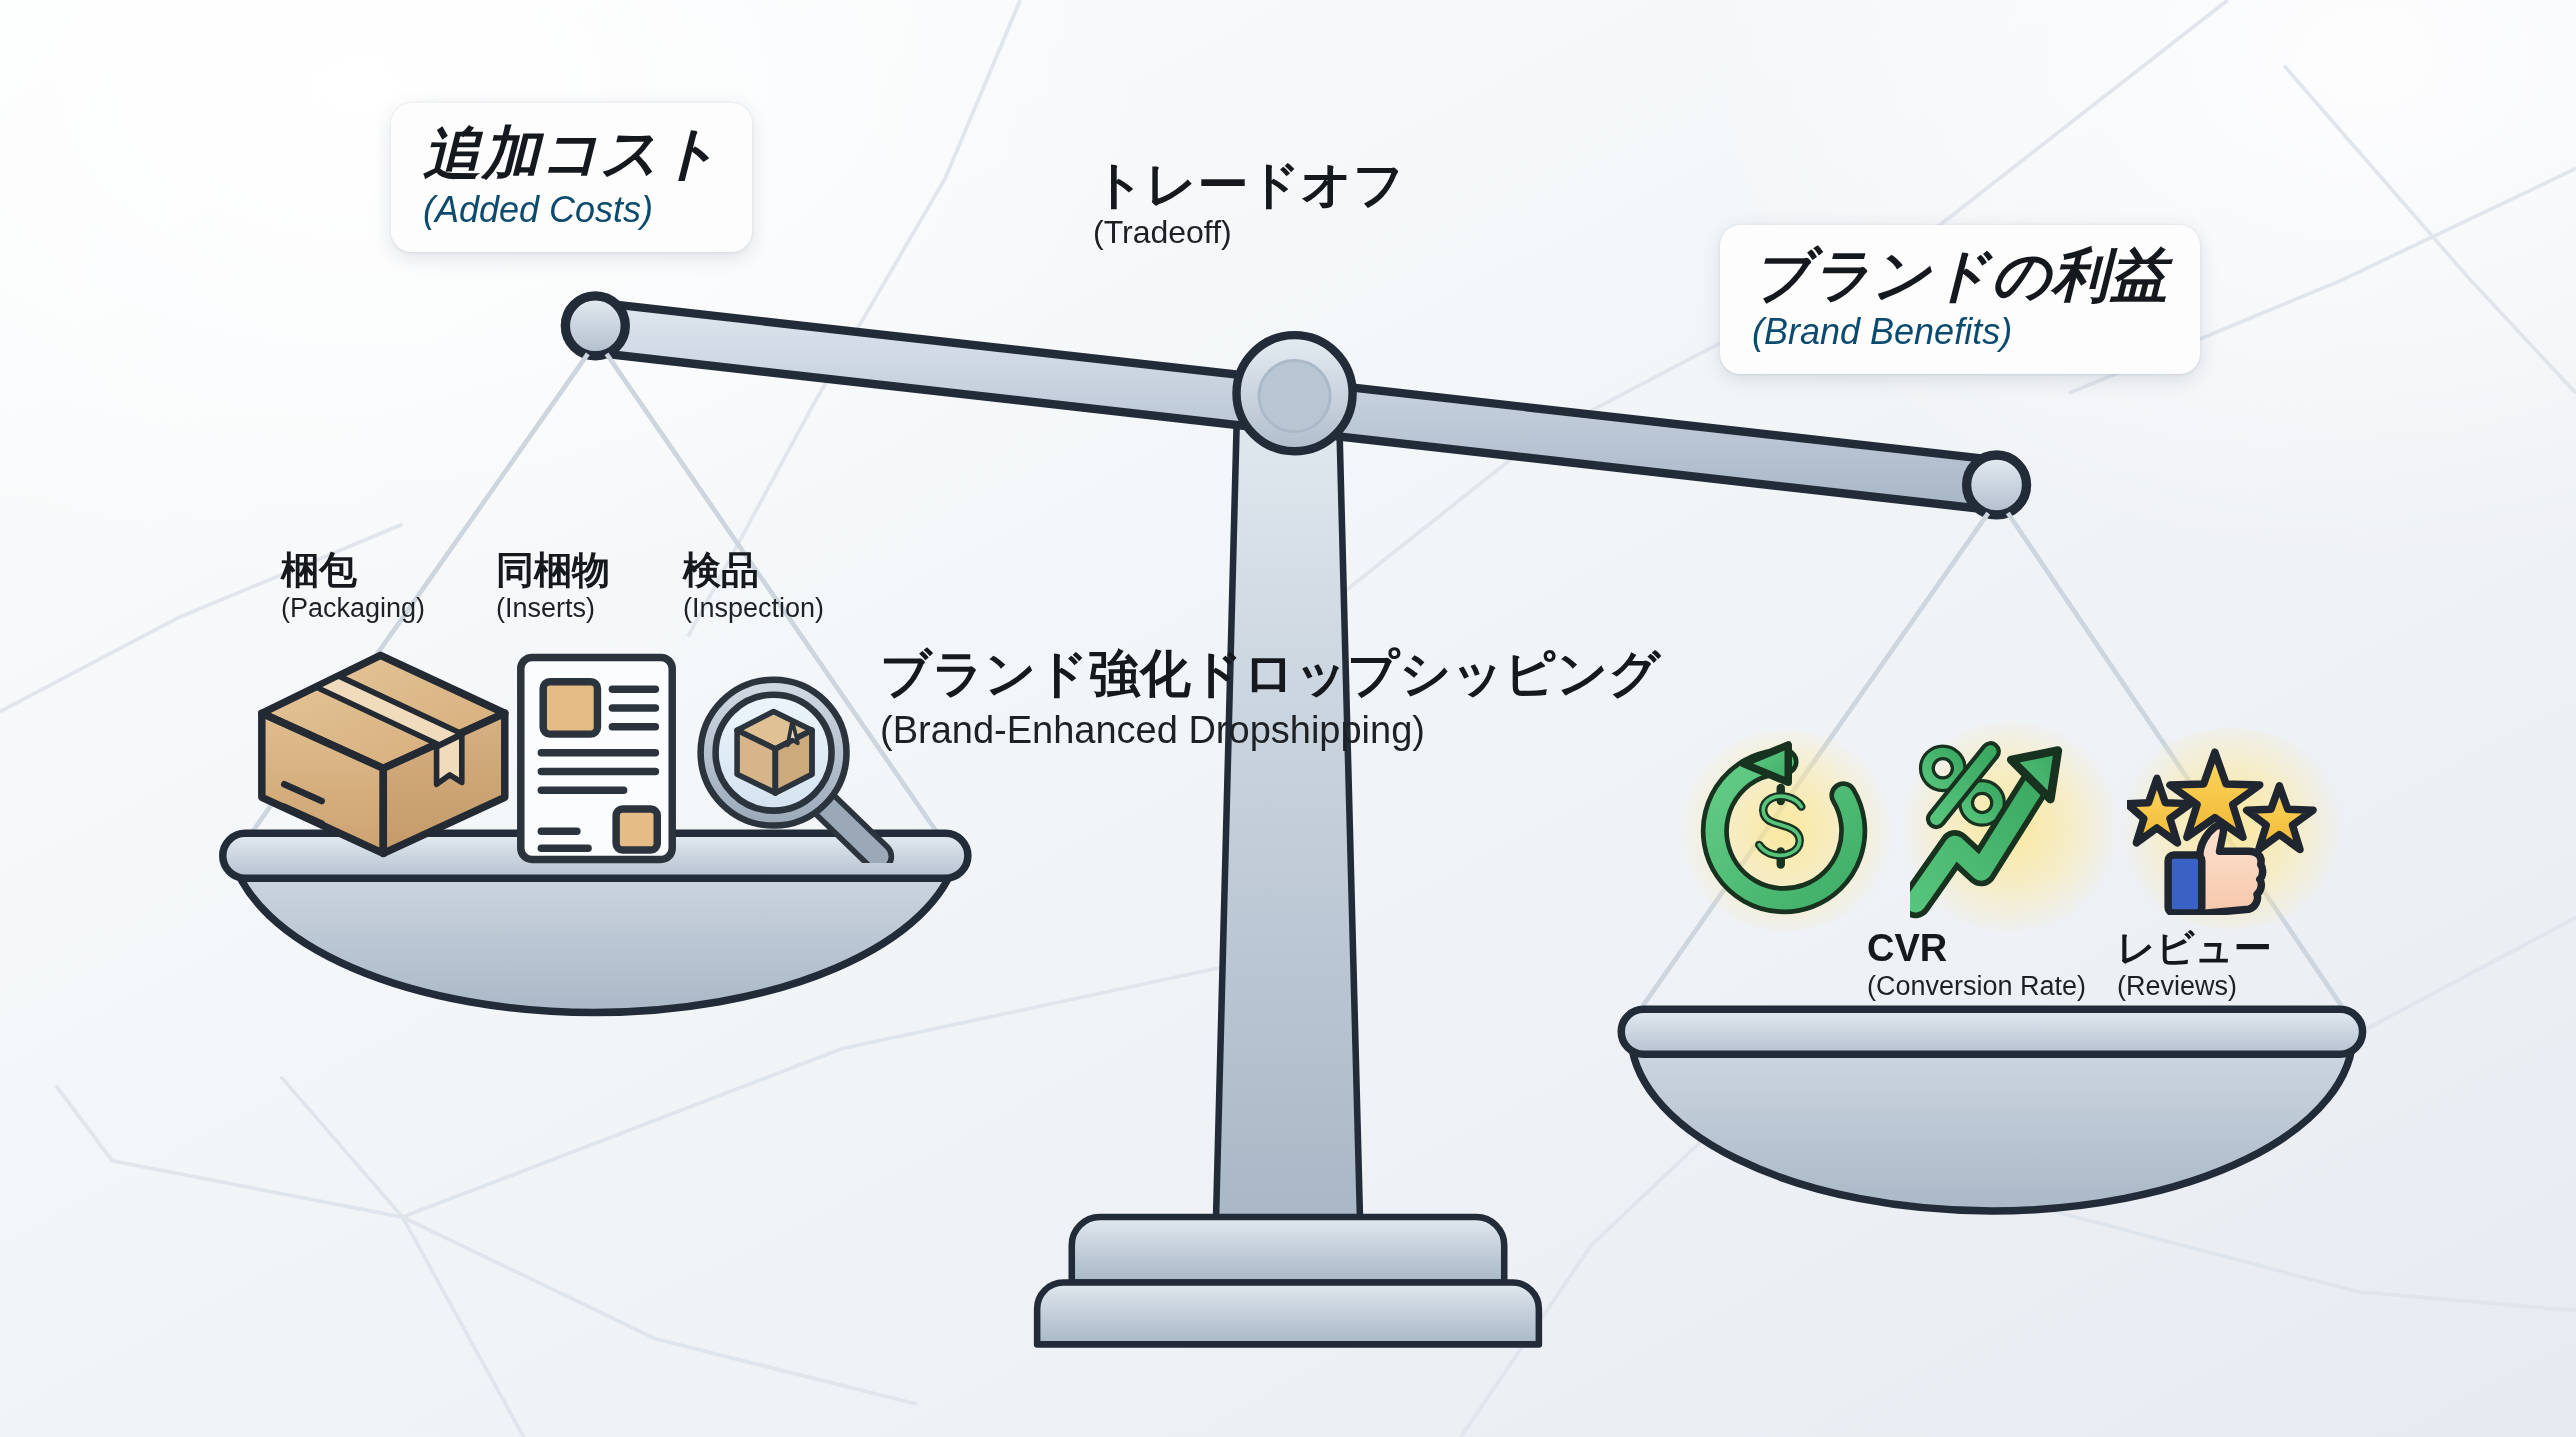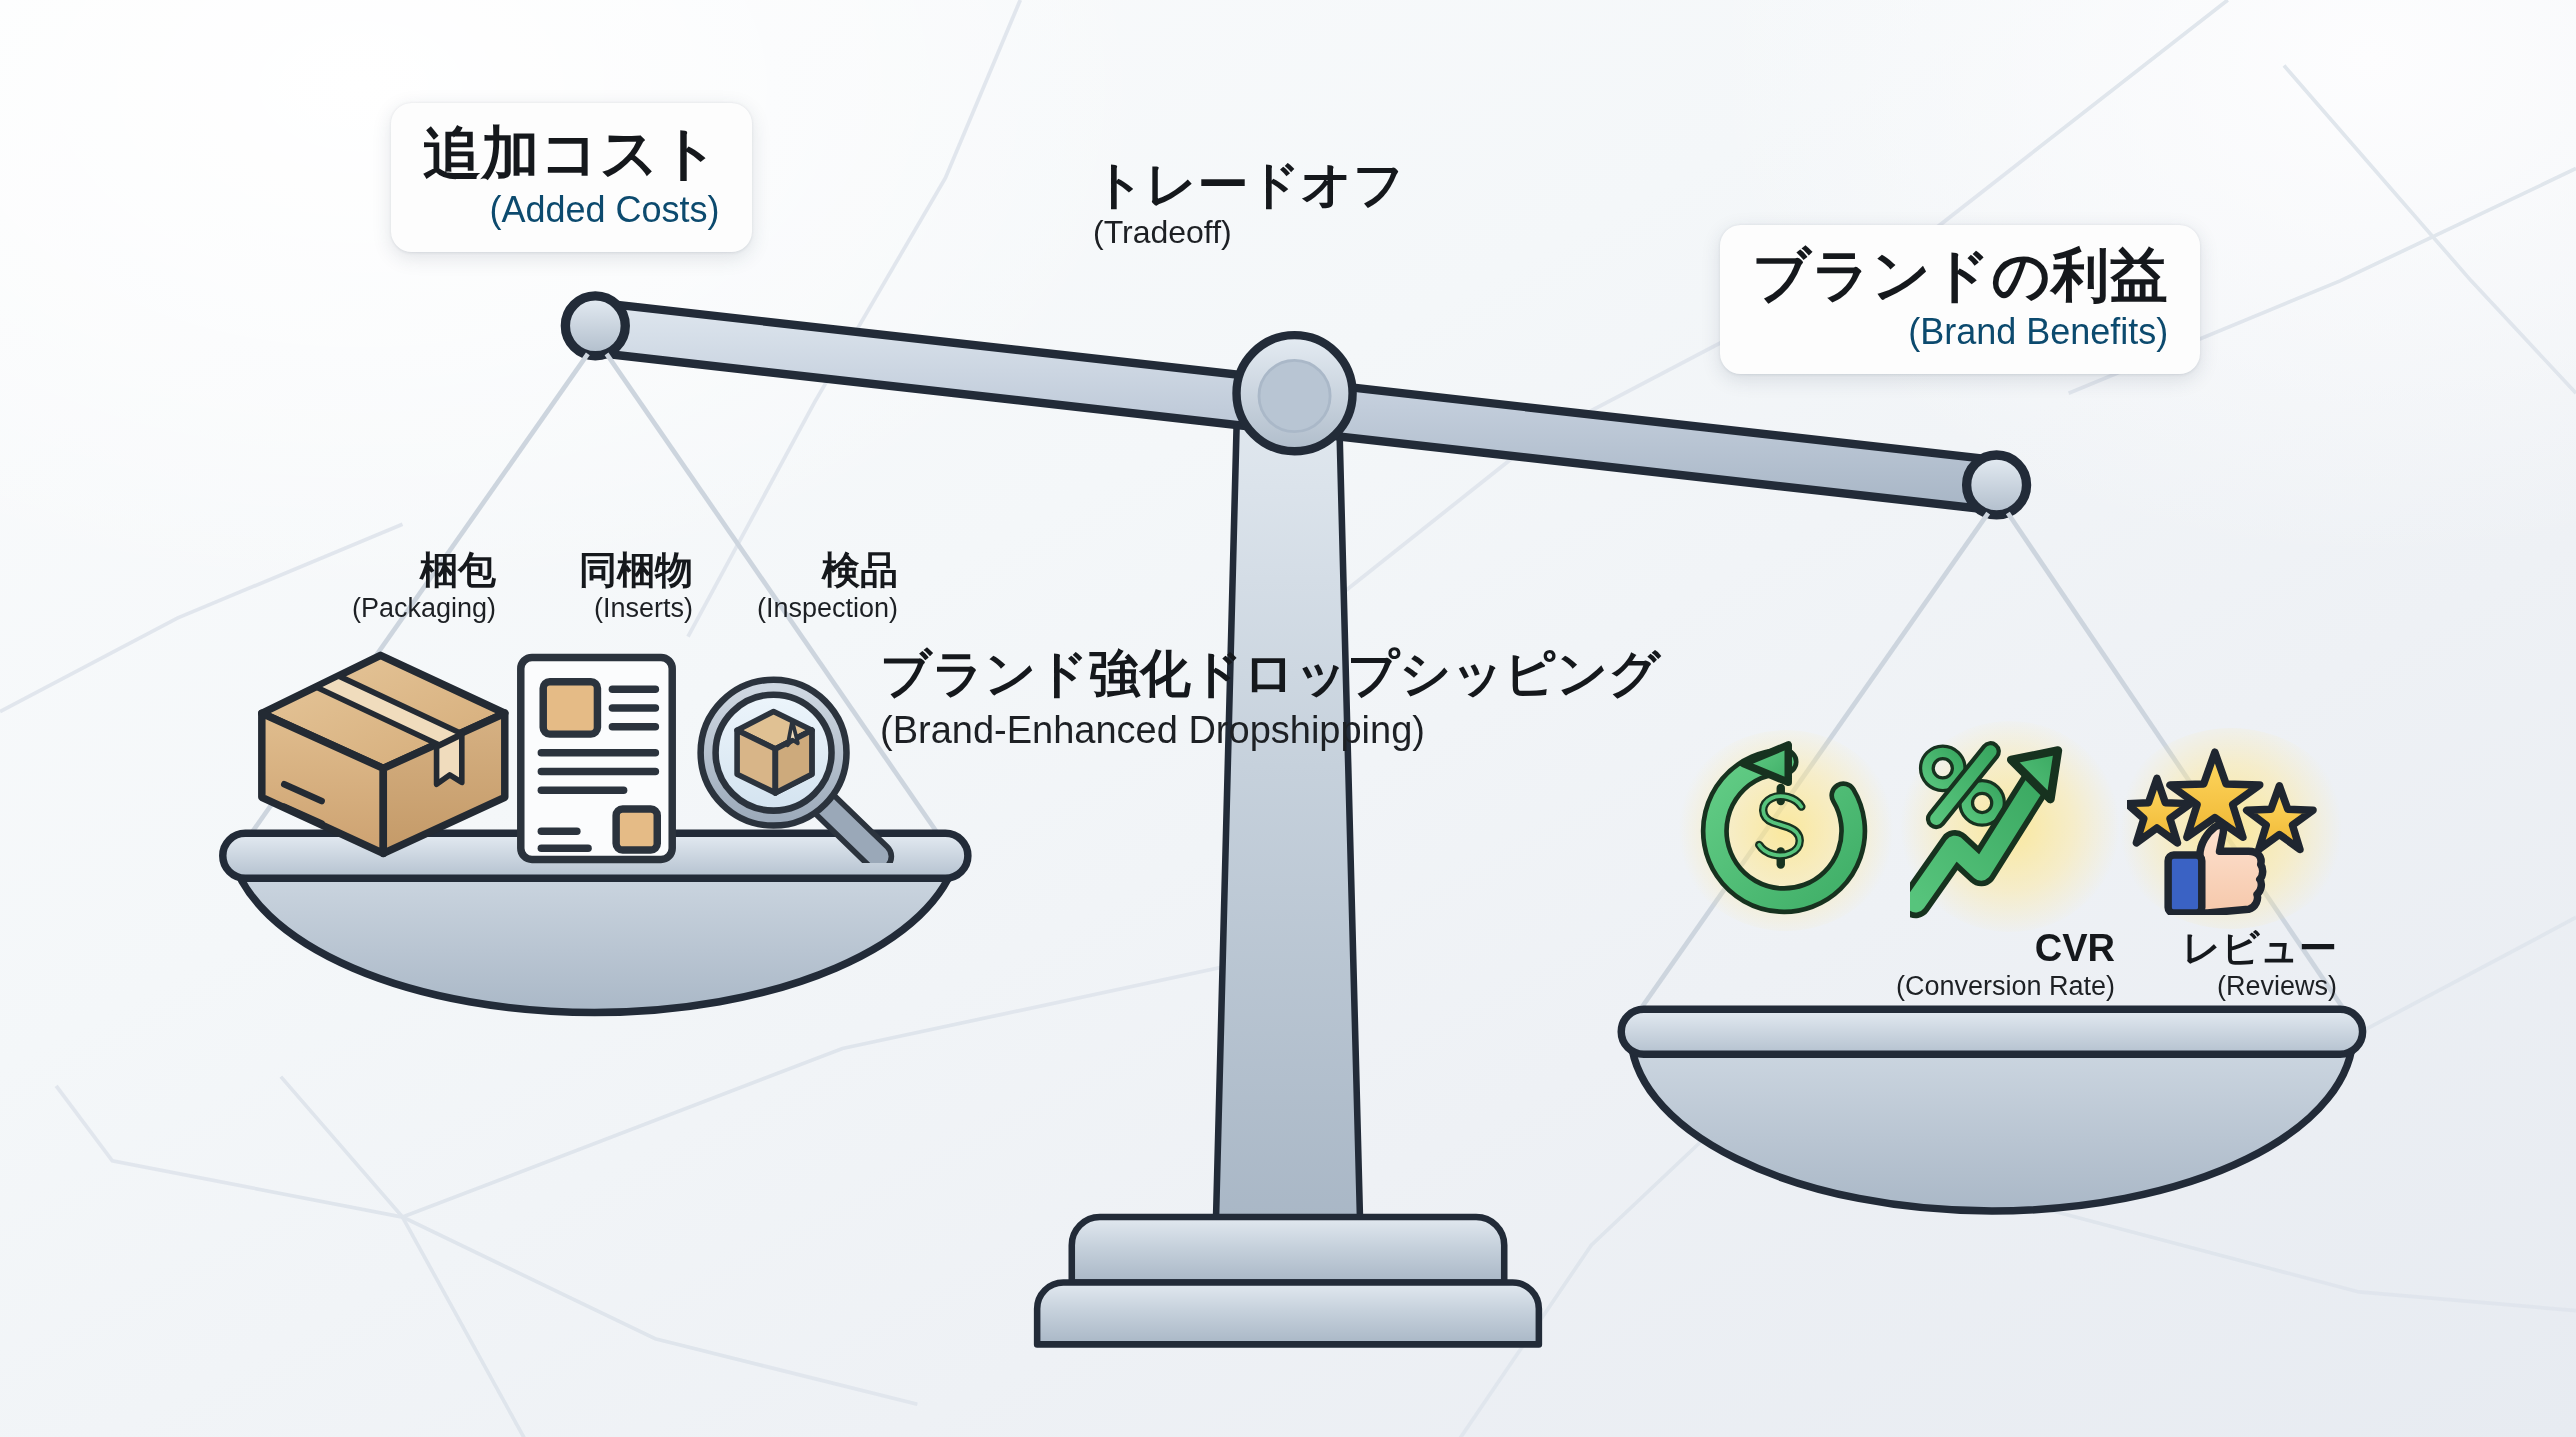--- a/index.html
+++ b/index.html
@@ -38,22 +38,23 @@
     height: 100%;
   }
 
   
   .card {
     position: absolute;
     background: #fdfdfd;
     border-radius: 20.6px;
     box-shadow: 0 5.6px 19px rgba(40,55,75,0.13), 0 0.9px 2.8px rgba(40,55,75,0.10);
     padding: 19px 32px 20.6px 32px;
-    text-align: right;
+    text-align: left;
     box-sizing: border-box;
+    font-style: italic;
   }
   .card .jp {
     font-size: 58px;
     font-weight: bold;
     color: #15181c;
     line-height: 1.08;
     letter-spacing: 0.5px;
     white-space: nowrap;
   }
   .card .en {
@@ -96,21 +97,21 @@
     left: 880px;
     top: 646px;
     width: 786px;
   }
   #heading-center .jp { font-size: 51px; }
   #heading-center .en { font-size: 38px; margin-top: 5.6px; }
 
   
   .item-label {
     position: absolute;
-    text-align: right;
+    text-align: left;
     white-space: nowrap;
   }
   .item-label .t {
     font-size: 38px;
     font-weight: bold;
     color: #15181c;
     line-height: 1.12;
   }
   .item-label .s {
     font-size: 27px;

